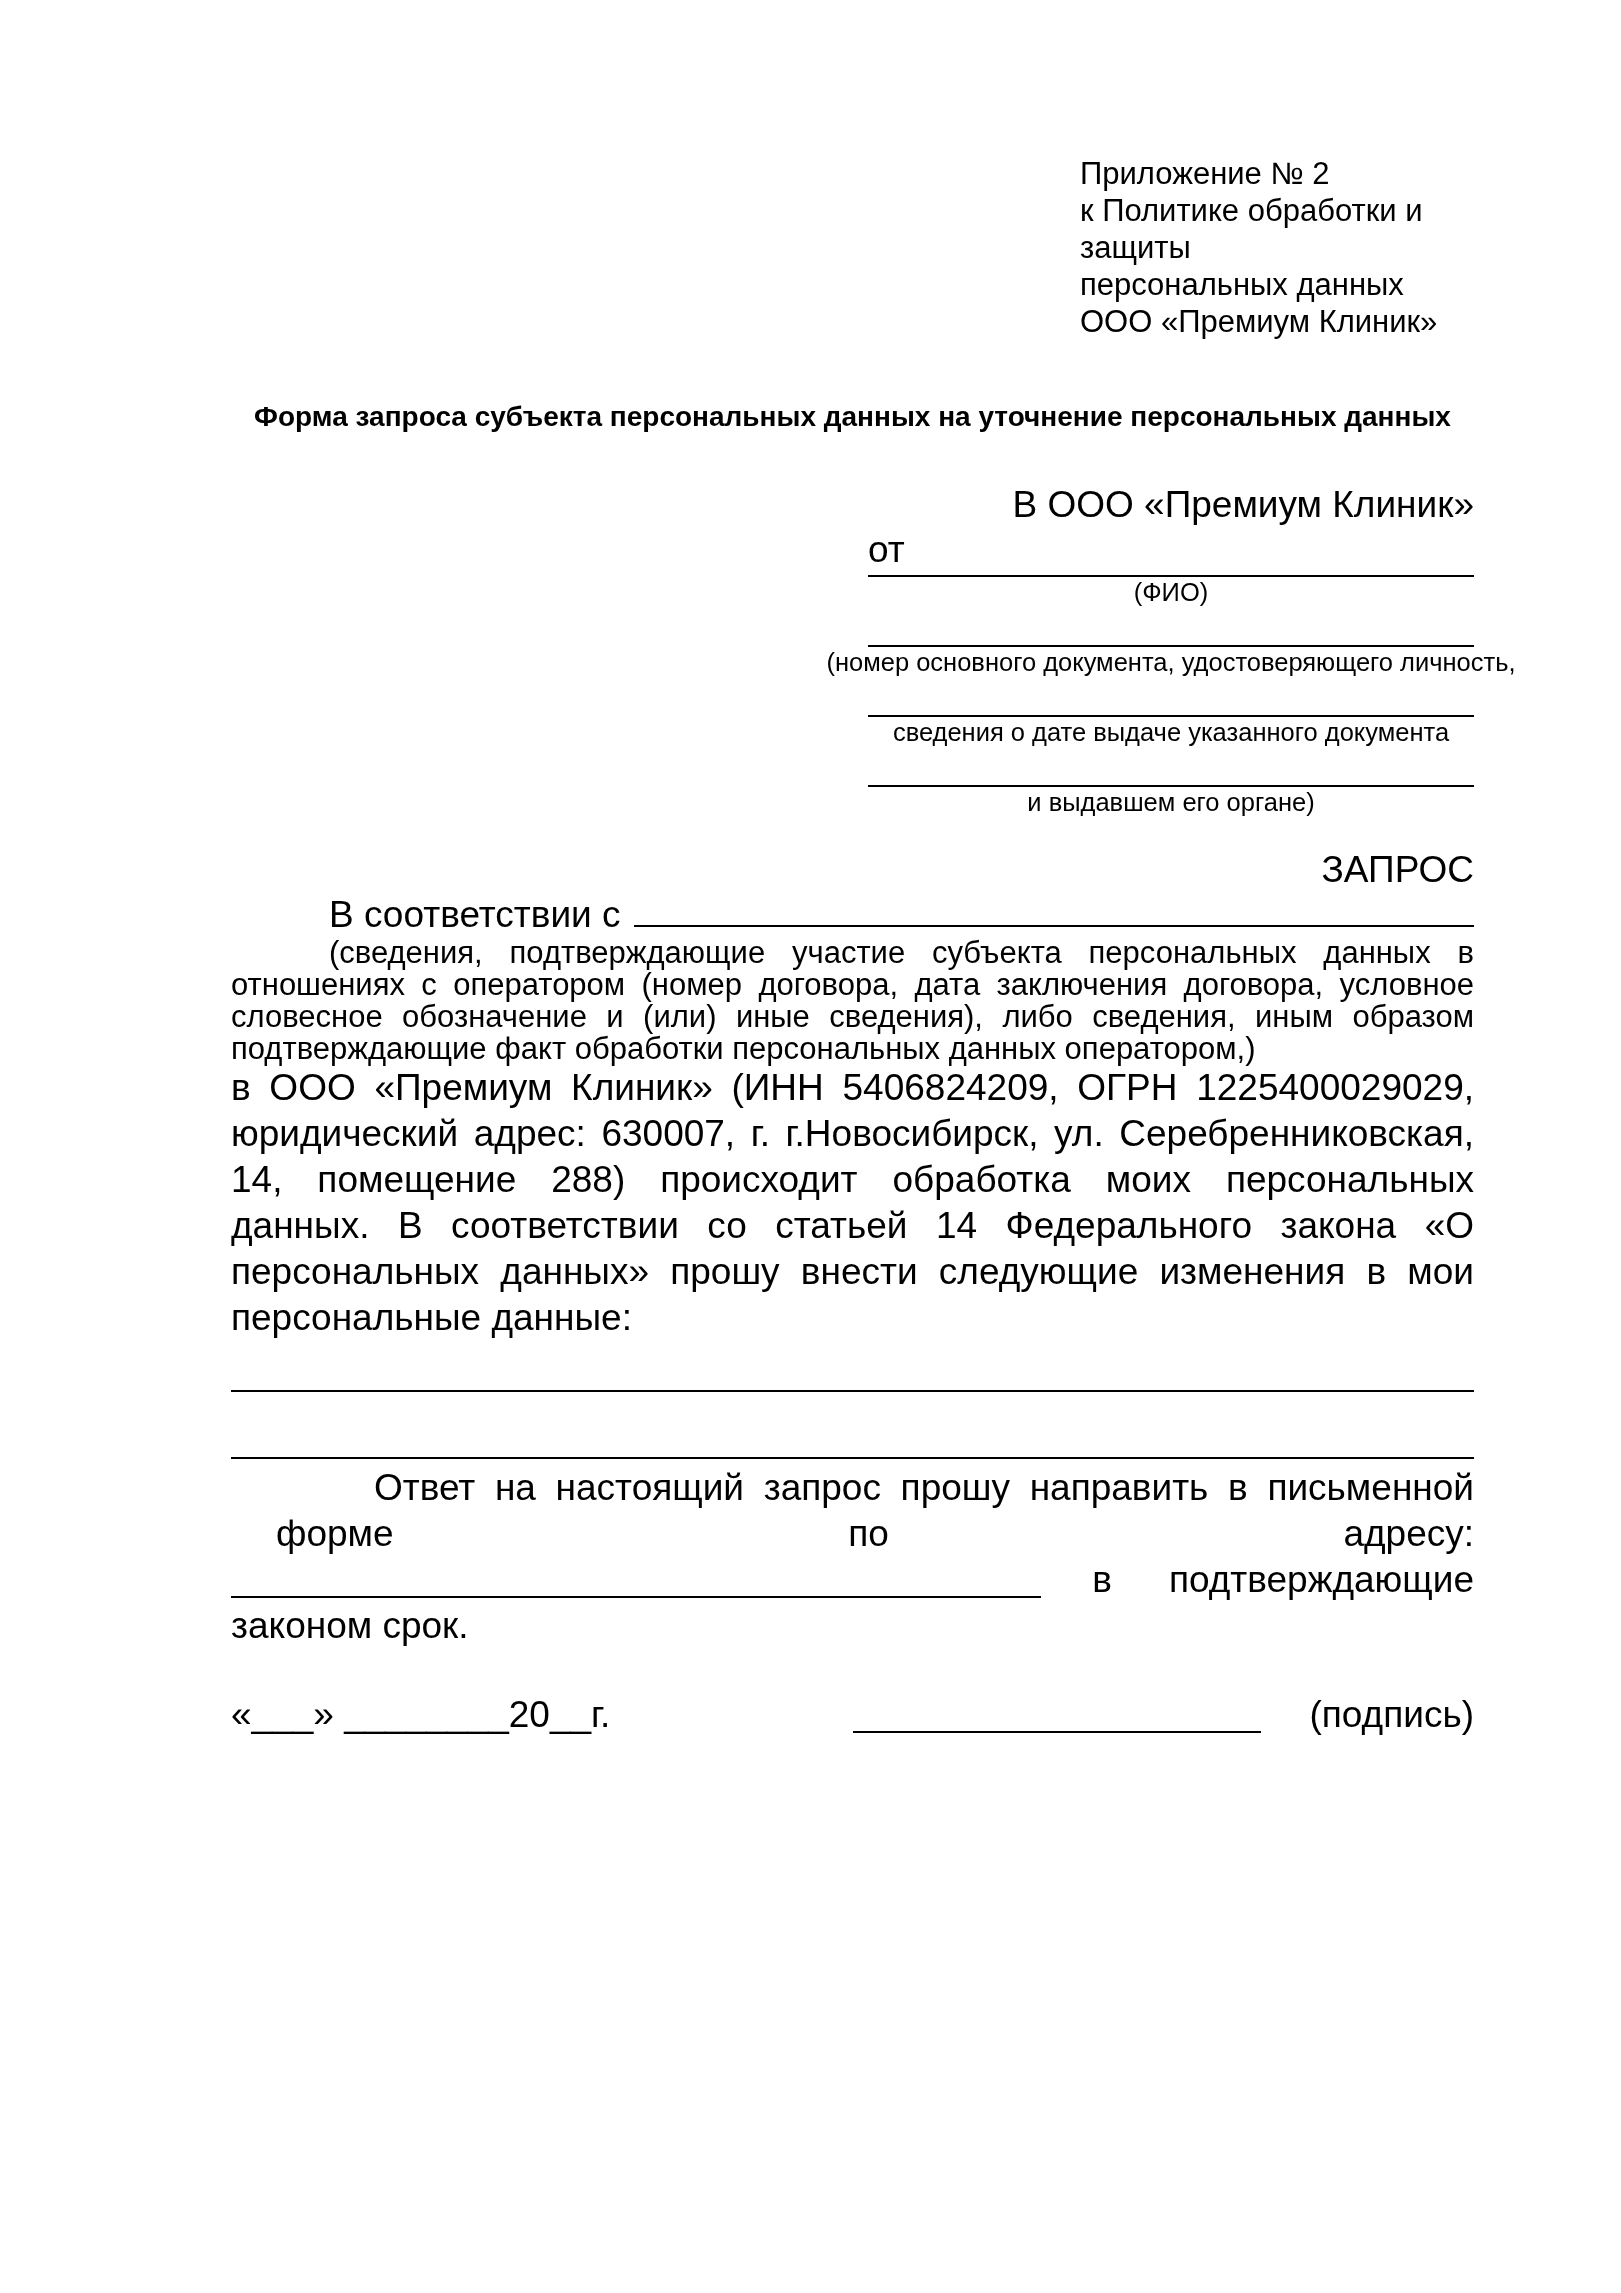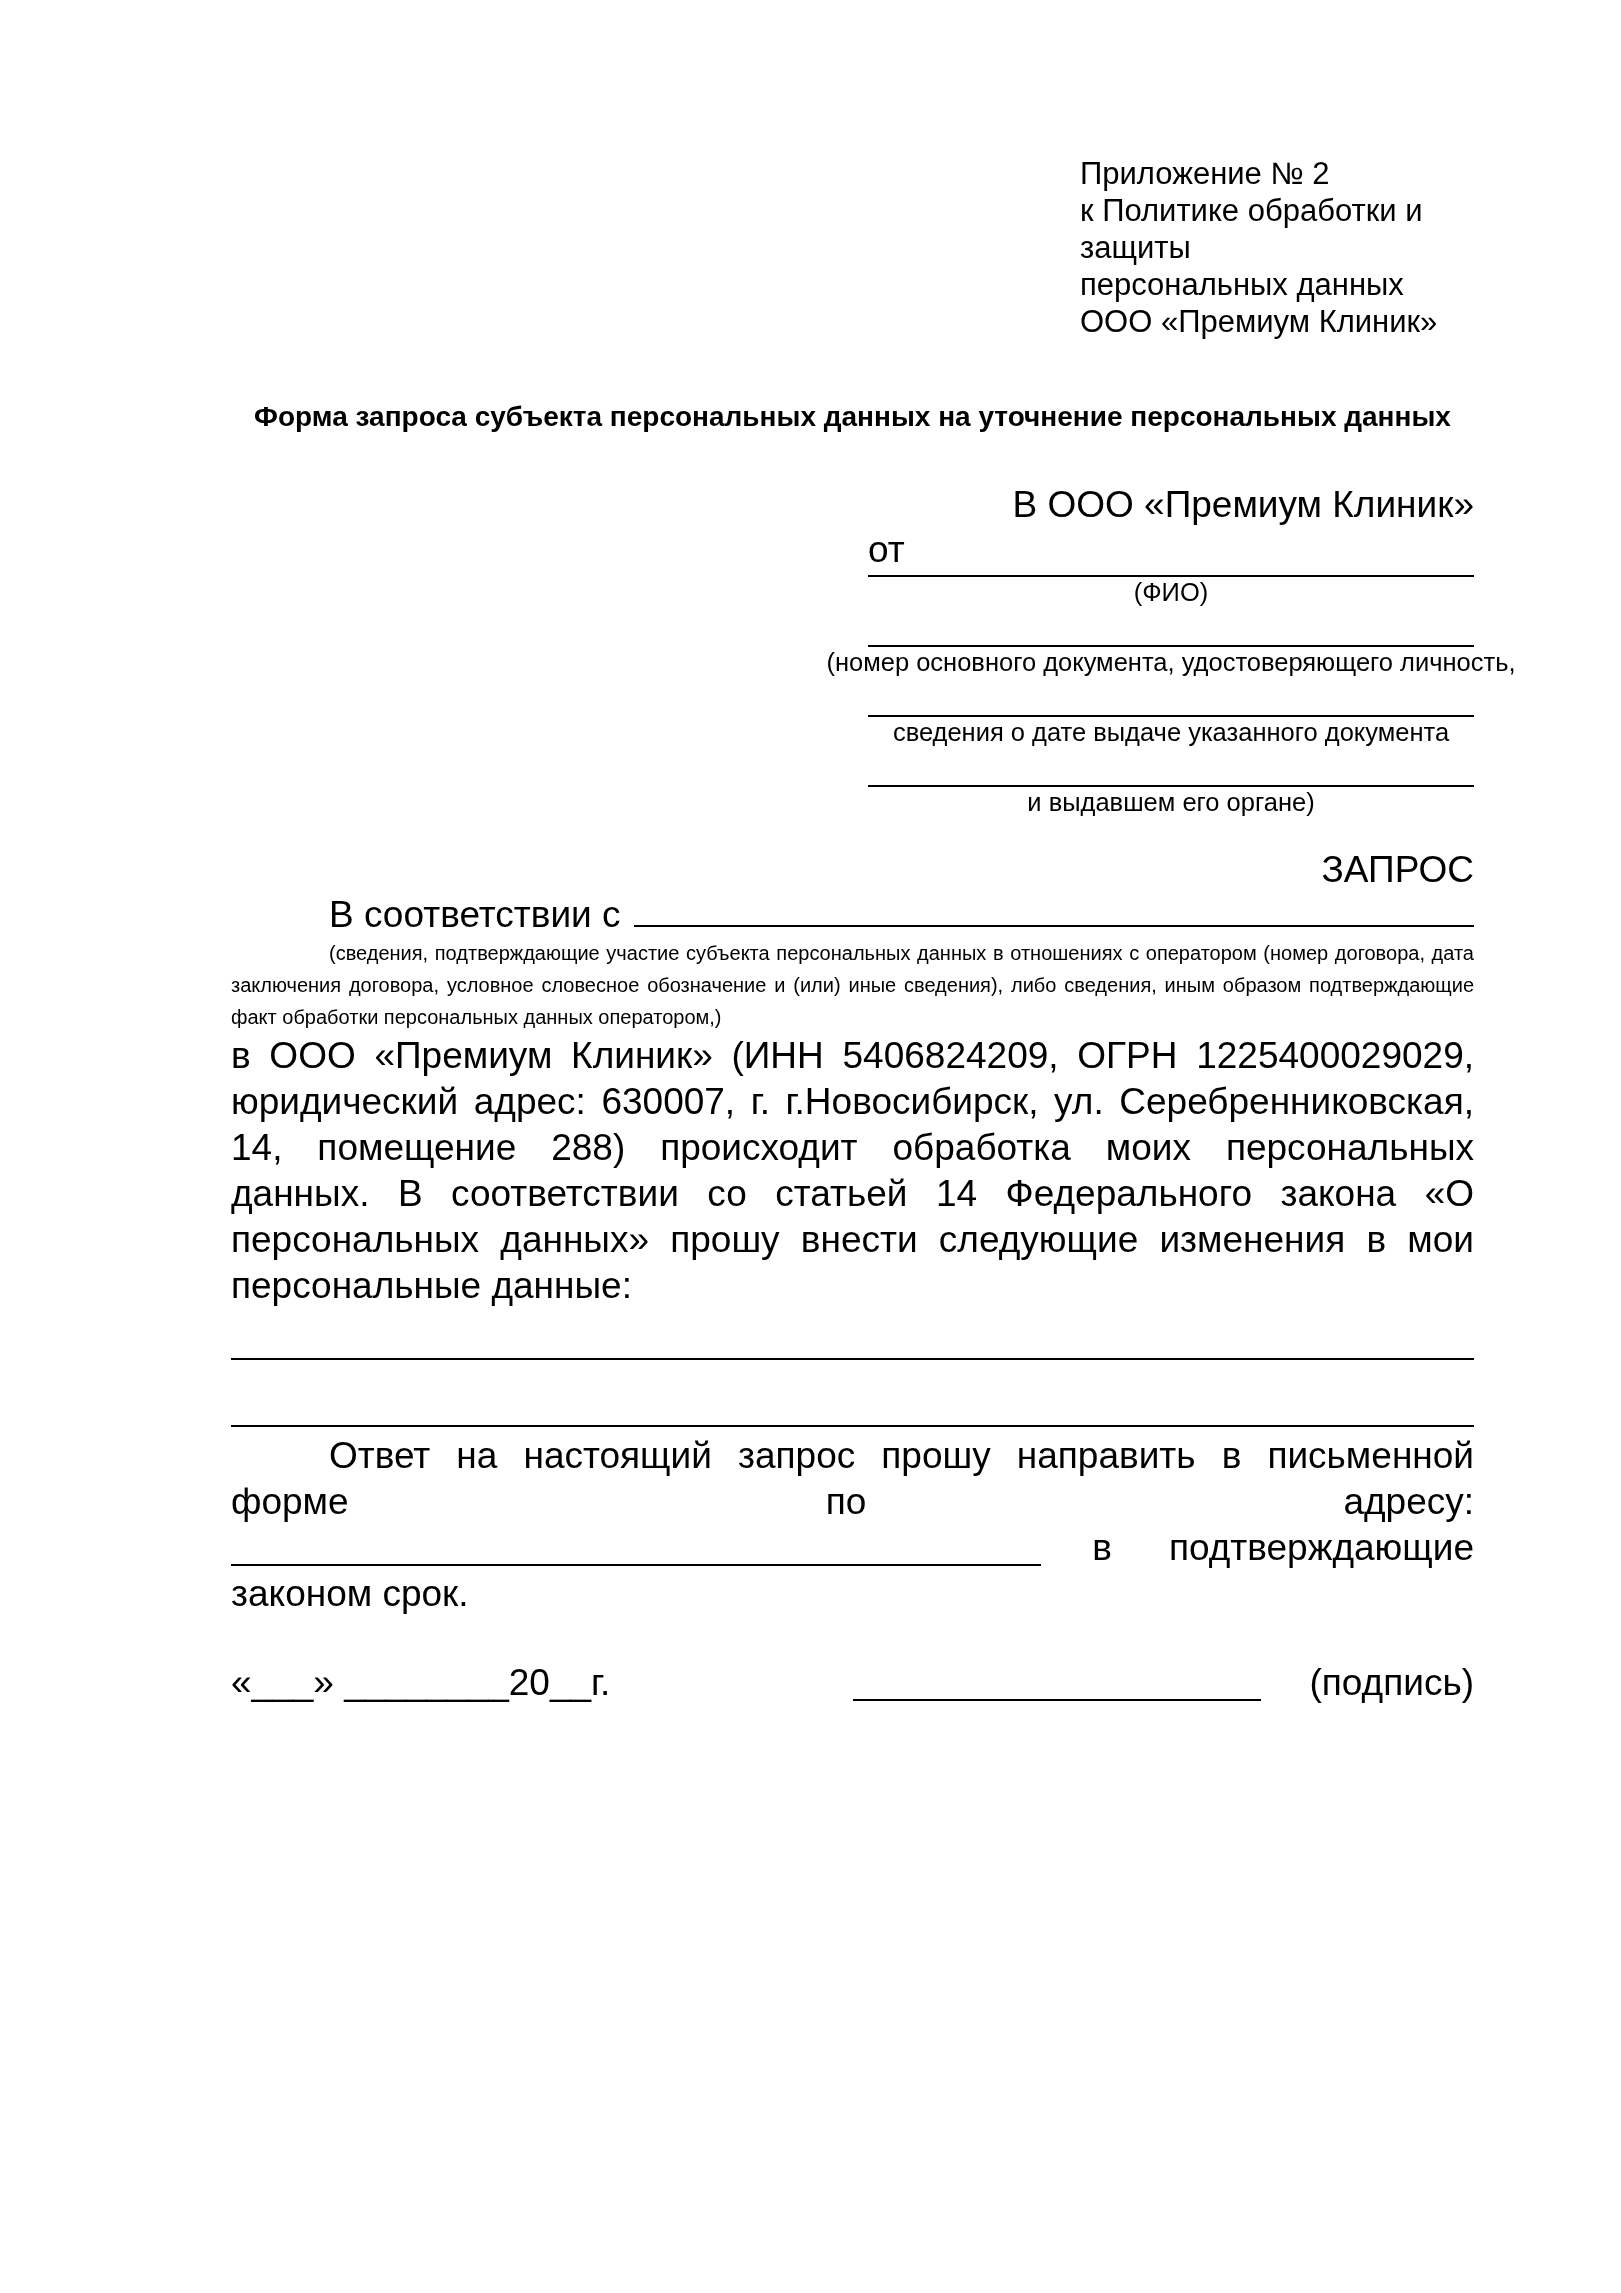--- a/index.html
+++ b/index.html
@@ -69,41 +69,42 @@
     line-height:45px;
   }
   .intro .fill {
     flex:1;
     margin-left:13.7px;
     margin-bottom:4.9px;
     border-bottom:2.9px solid #000;
     height:35px;
   }
   .footnote {
-    font-size:20px;
+    font-size:31px;
     line-height:32px;
     text-align:justify;
     text-indent:98px;
   }
   .bodytext {
     font-size:37px;
     line-height:46px;
     text-align:justify;
   }
   .rule { border-bottom:2.9px solid #000; }
   .rule.r1 { height:51px; }
   .rule.r2 { height:67px; }
 
   .reply1 {
     margin-top:5.9px;
     font-size:37px;
     line-height:46px;
     text-indent:98px;
     text-align:justify;
     text-align-last:justify;
+    margin-left:45px;
   }
   .reply2 {
     display:flex;
     align-items:flex-end;
     font-size:37px;
     line-height:46px;
   }
   .reply2 .fill {
     flex:1;
     border-bottom:2.9px solid #000;

